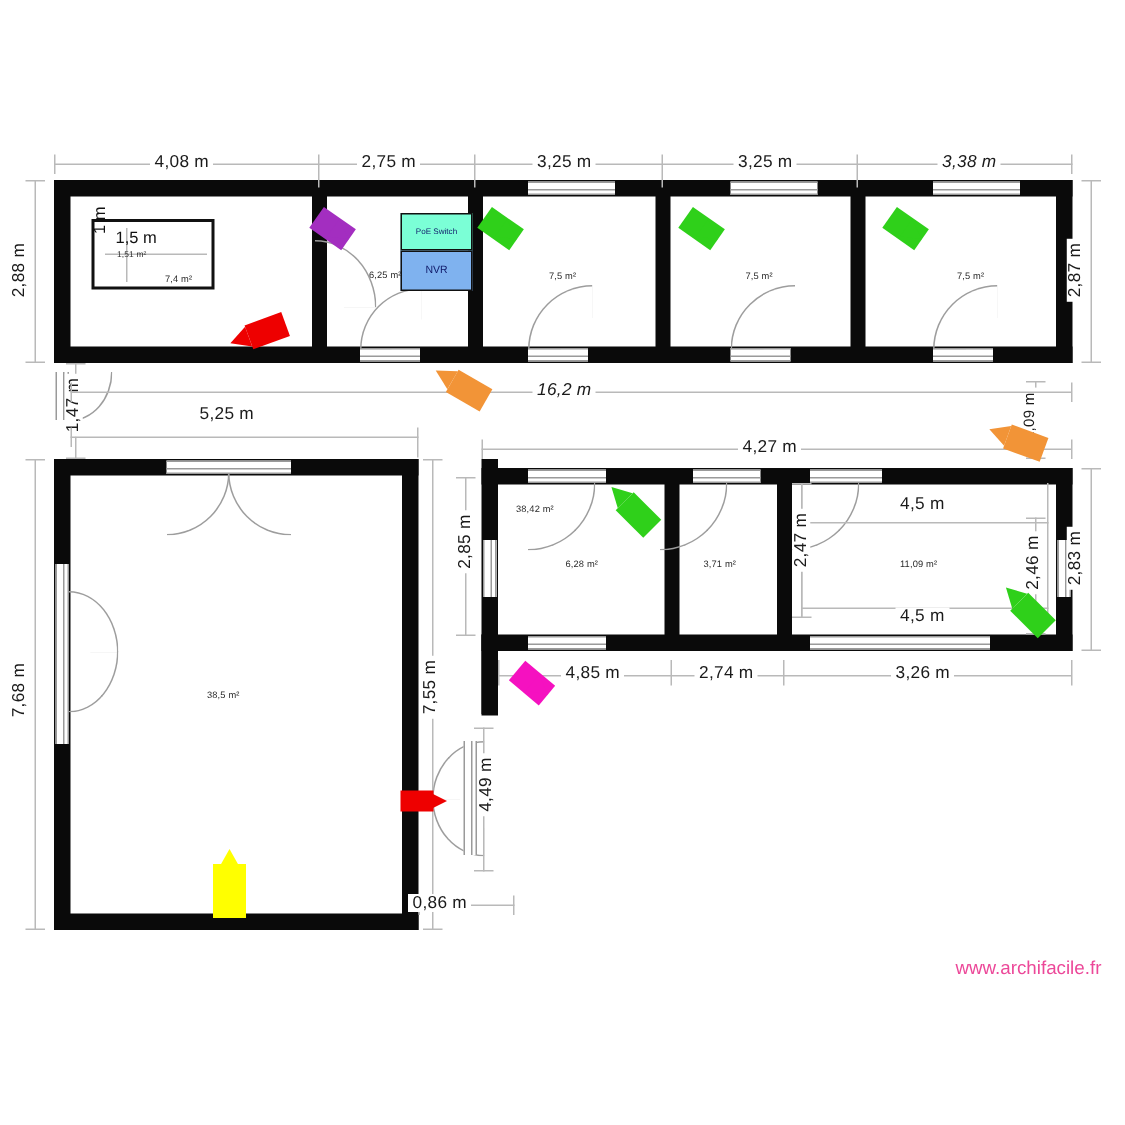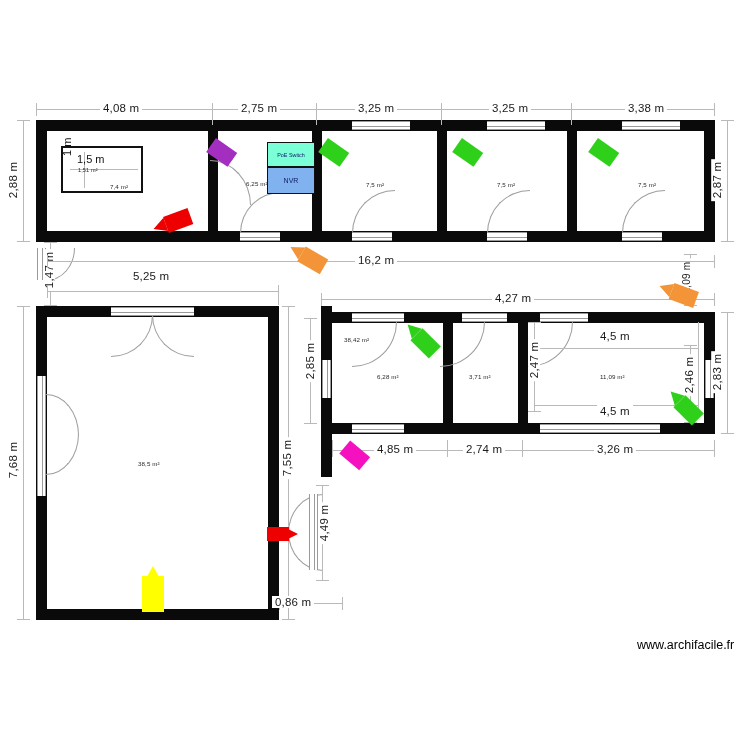--- a/index.html
+++ b/index.html
@@ -44,21 +44,21 @@
              width:0;height:0;border-top:7px solid transparent;
              border-bottom:7px solid transparent;border-right:13px solid;}
 
   
   .eq{position:absolute;box-sizing:border-box;display:flex;
       align-items:center;justify-content:center;font-size:5.4px;}
 
   
   .inner-rect{position:absolute;border:2px solid #111;background:#fff;box-sizing:border-box;}
 
-  .watermark{position:absolute;font-size:12.5px;color:#000000;}
+  .watermark{position:absolute;font-size:12.5px;color:#ec4899;}
 </style>
 </head>
 <body>
 
 <div id="plan">
 
   <div class="room" style="left:42px;top:126px;width:663px;height:110px;"></div>
 
   <div class="wall" style="left:36px;top:120px;width:679px;height:11px;"></div>
   <div class="wall" style="left:36px;top:120px;width:11px;height:122px;"></div>
@@ -167,21 +167,21 @@
   <div class="tick" style="left:36px;top:103px;height:13px;"></div>
   <div class="tick" style="left:212px;top:103px;height:22px;"></div>
   <div class="tick" style="left:316px;top:103px;height:22px;"></div>
   <div class="tick" style="left:441px;top:103px;height:22px;"></div>
   <div class="tick" style="left:571px;top:103px;height:22px;"></div>
   <div class="tick" style="left:714px;top:103px;height:13px;"></div>
   <div class="dim-label" style="left:100px;top:102px;">4,08 m</div>
   <div class="dim-label" style="left:238px;top:102px;">2,75 m</div>
   <div class="dim-label" style="left:355px;top:102px;">3,25 m</div>
   <div class="dim-label" style="left:489px;top:102px;">3,25 m</div>
-  <div class="dim-label" style="left:625px;top:102px;">3,38 m</div>
+  <div class="dim-label" style="left:625px;top:102px;font-style:italic;">3,38 m</div>
 
   <div class="dim-line" style="left:23px;top:120px;width:1px;height:122px;"></div>
   <div class="tick-h" style="left:17px;top:120px;width:13px;"></div>
   <div class="tick-h" style="left:17px;top:241px;width:13px;"></div>
   <div class="dim-label vert" style="left:-8px;top:174px;transform:rotate(-90deg);">2,88 m</div>
 
   <div class="dim-line" style="left:50px;top:242px;width:1px;height:64px;"></div>
   <div class="tick-h" style="left:44px;top:242px;width:13px;"></div>
   <div class="tick-h" style="left:44px;top:305px;width:13px;"></div>
   <div class="dim-label vert" style="left:28px;top:264px;transform:rotate(-90deg);">1,47 m</div>
@@ -207,21 +207,21 @@
   <div class="dim-label vert" style="left:668px;top:369px;transform:rotate(-90deg);">2,46 m</div>
 
   <div class="dim-line" style="left:727px;top:312px;width:1px;height:122px;"></div>
   <div class="tick-h" style="left:721px;top:312px;width:13px;"></div>
   <div class="tick-h" style="left:721px;top:433px;width:13px;"></div>
   <div class="dim-label vert" style="left:696px;top:366px;transform:rotate(-90deg);">2,83 m</div>
 
   <div class="dim-line" style="left:47px;top:261px;width:667px;height:1px;"></div>
   <div class="tick" style="left:47px;top:255px;height:13px;"></div>
   <div class="tick" style="left:714px;top:255px;height:13px;"></div>
-  <div class="dim-label" style="left:355px;top:254px;">16,2 m</div>
+  <div class="dim-label" style="left:355px;top:254px;font-style:italic;">16,2 m</div>
 
   <div class="dim-line" style="left:47px;top:291px;width:232px;height:1px;"></div>
   <div class="tick" style="left:47px;top:285px;height:13px;"></div>
   <div class="tick" style="left:278px;top:285px;height:20px;"></div>
   <div class="dim-label" style="left:130px;top:270px;">5,25 m</div>
 
   <div class="dim-line" style="left:321px;top:299px;width:393px;height:1px;"></div>
   <div class="tick" style="left:321px;top:293px;height:13px;"></div>
   <div class="tick" style="left:714px;top:293px;height:13px;"></div>
   <div class="dim-label" style="left:492px;top:292px;">4,27 m</div>

